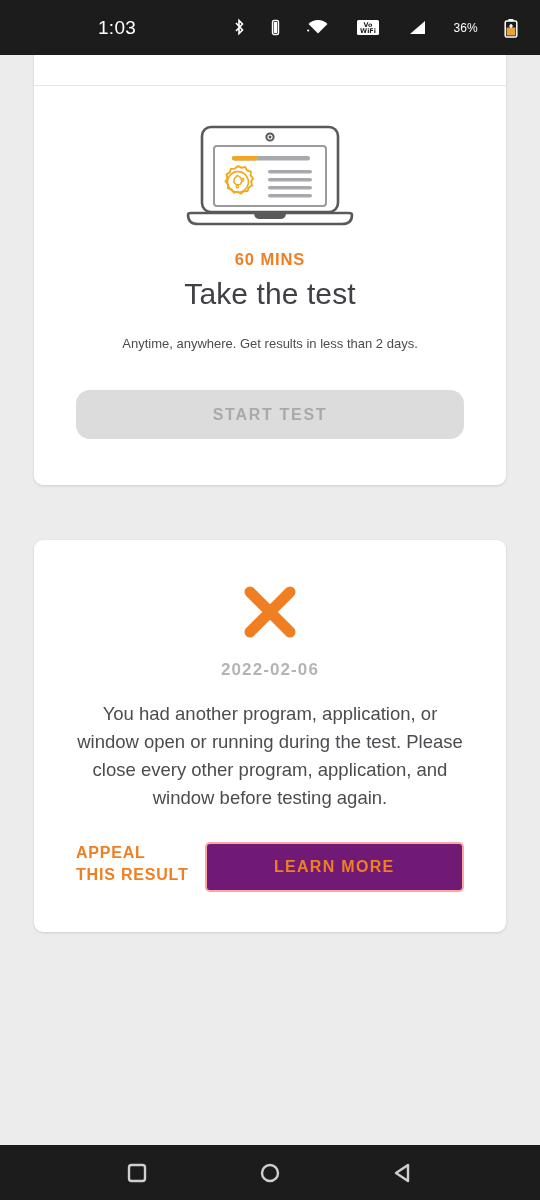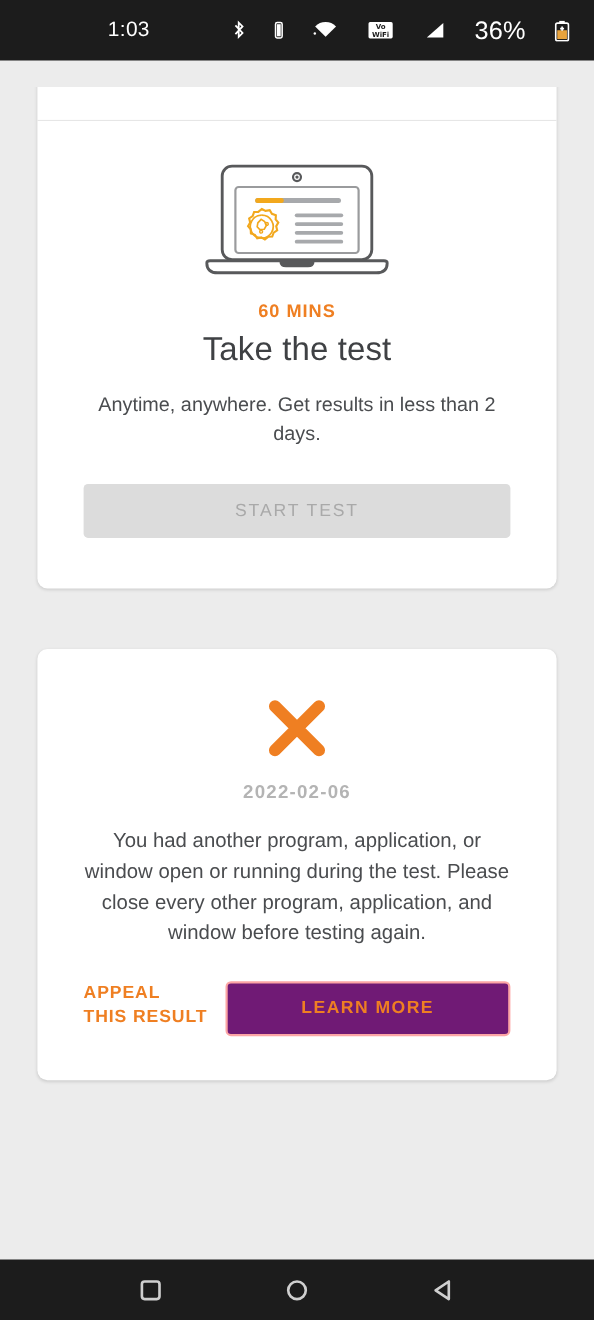--- a/index.html
+++ b/index.html
@@ -16,26 +16,26 @@
     position:absolute; top:0; left:0; width:540px; height:55px;
     background:#1c1c1c; color:#ffffff;
     display:flex; align-items:center;
   }
   .sb-time { margin-left:98px; font-size:19px; letter-spacing:.3px; }
   .sb-icons {
     margin-left:auto; margin-right:22px;
     display:flex; align-items:center; gap:26px;
   }
   .sb-icons svg { display:block; }
-  .sb-pct { font-size:23px; letter-spacing:.2px;text-align:right; }
+  .sb-pct { font-size:12px; letter-spacing:.2px;text-align:right; }
 
   
   .content {
     position:absolute; top:55px; left:0; width:540px; height:1090px;
-    background:#ececec; overflow:hidden;margin-top:24px;
+    background:#ececec; overflow:hidden;
   }
 
   .card {
     background:#ffffff;
     margin:0 34px;
     border-radius:9px;
     box-shadow:0 1px 3px rgba(0,0,0,.13);
   }
   .card-top {
     margin-top:-48px;      
@@ -52,31 +52,31 @@
 
   .eyebrow {
     color:#ef7f22; font-size:16.5px; font-weight:bold;
     letter-spacing:.9px; margin-bottom:8px;
   }
   .heading {
     color:#3f4144; font-size:30px; font-weight:normal;
     letter-spacing:.1px; margin-bottom:20px;
   }
   .subtext {
-    color:#4a4c4f; font-size:18px; line-height:26px;
+    color:#4a4c4f; font-size:13px; line-height:26px;
     padding:0 38px;
   }
 
   .btn-disabled {
     display:block; margin:33px 42px 0;
     height:49px; line-height:49px;
     background:#dcdcdc; color:#a9a9a9;
-    border:none; border-radius:4px;
+    border:none; border-radius:14px;
     font-family:"Liberation Sans", sans-serif;
-    font-size:16px; font-weight:normal; letter-spacing:1.7px;
+    font-size:16px; font-weight:bold; letter-spacing:1.7px;
     text-align:center; cursor:default; width:calc(100% - 84px);
   }
 
   
   .card-result { margin-top:55px; padding:40px 0 0; text-align:center; }
 
   .x-icon { margin:0 auto 16px; display:block; }
 
   .result-title {
     color:#3f4144; font-size:30px; font-weight:normal; margin-bottom:10px;

